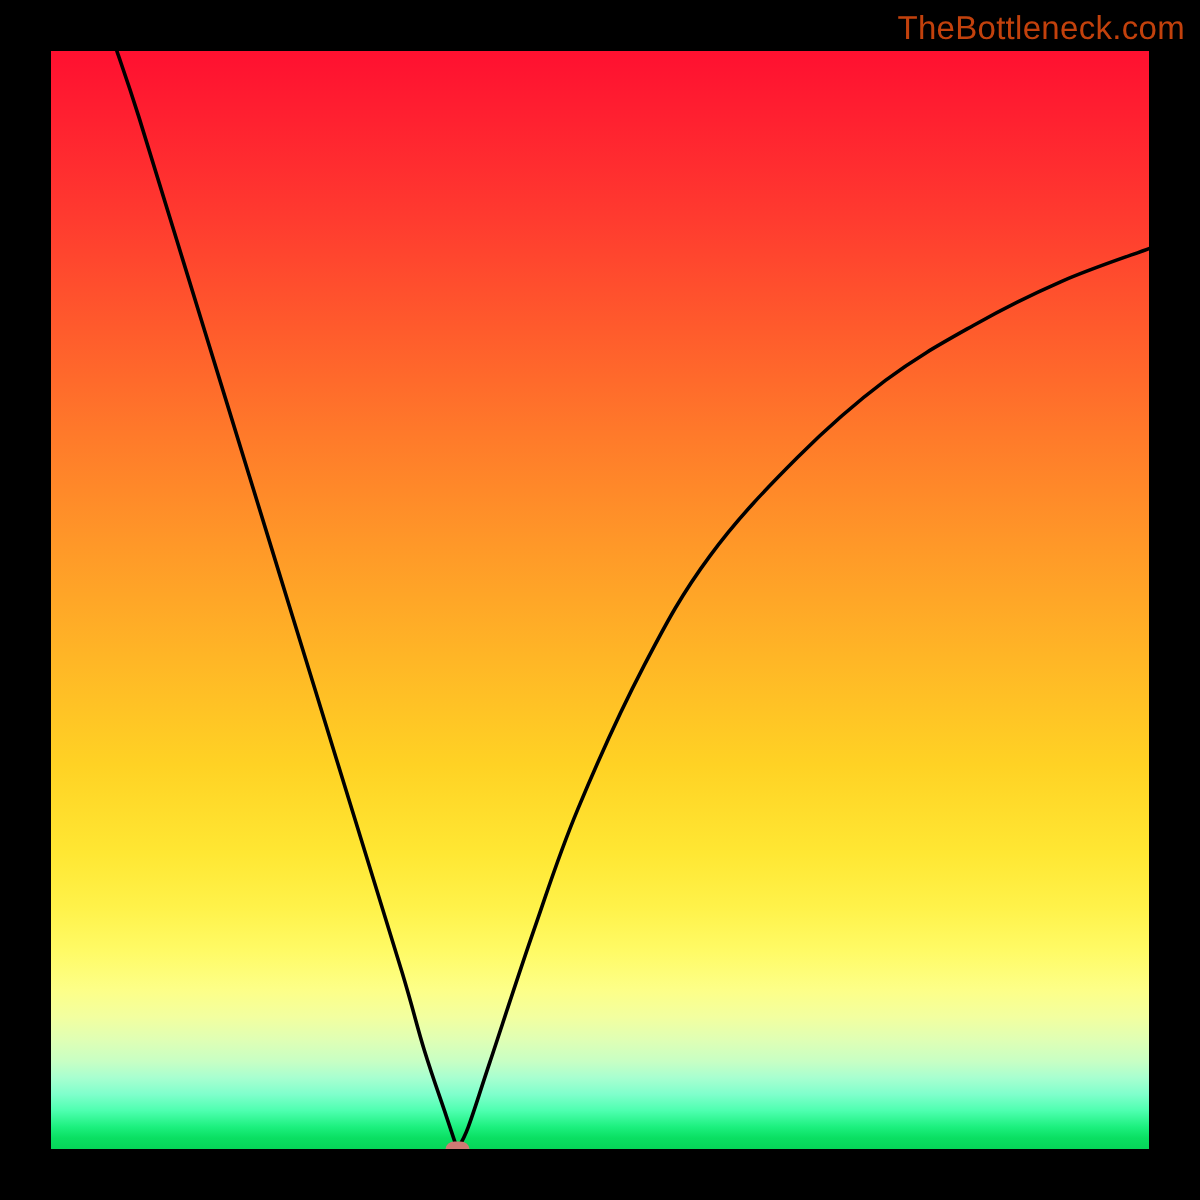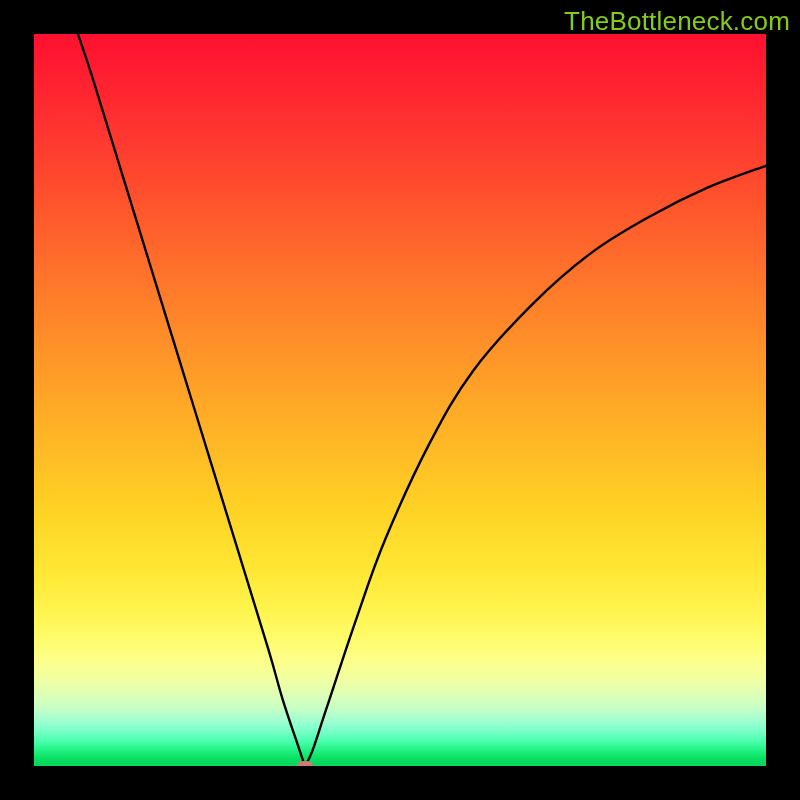--- a/index.html
+++ b/index.html
@@ -60,22 +60,22 @@
     width: 16px;
     height: 10px;
     border-radius: 6px / 5px;
     background: #cf7a74;
     transform: translate(-50%, -50%);
   }
   .watermark {
     position: absolute;
     top: 6px;
     right: 10px;
-    color: #84cc16;
-    font-size: 26px;
+    color: #c2410c;
+    font-size: 22px;
     letter-spacing: 0.2px;
     user-select: none;
   }
   svg.curve {
     position: absolute;
     inset: 0;
   }
 </style>
 </head>
 <body>

